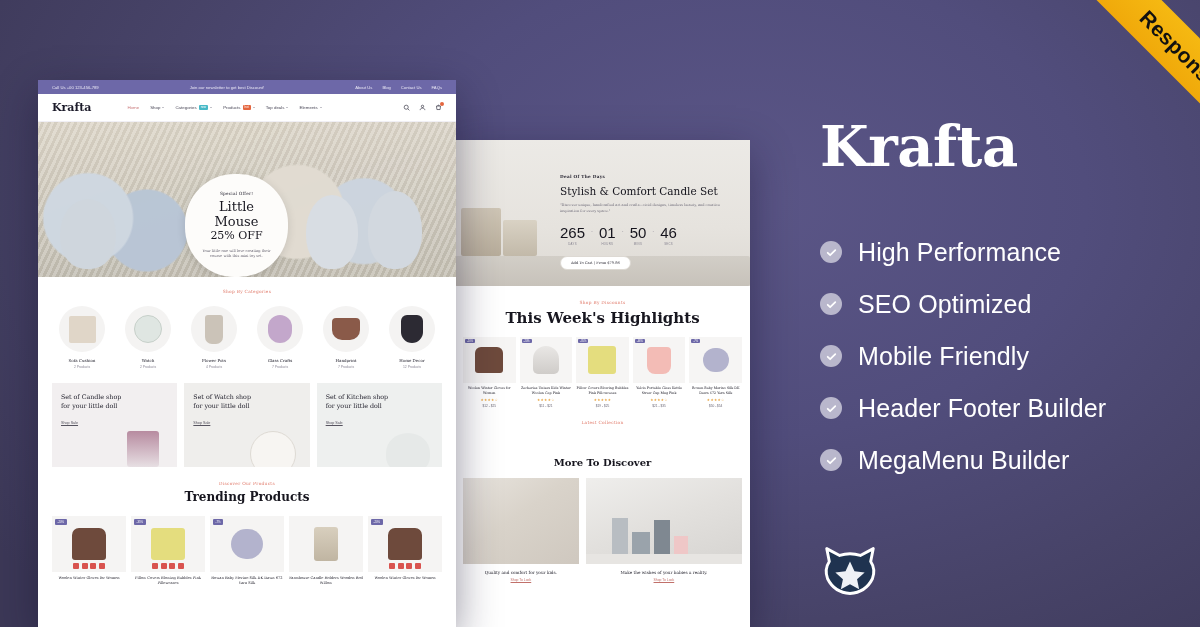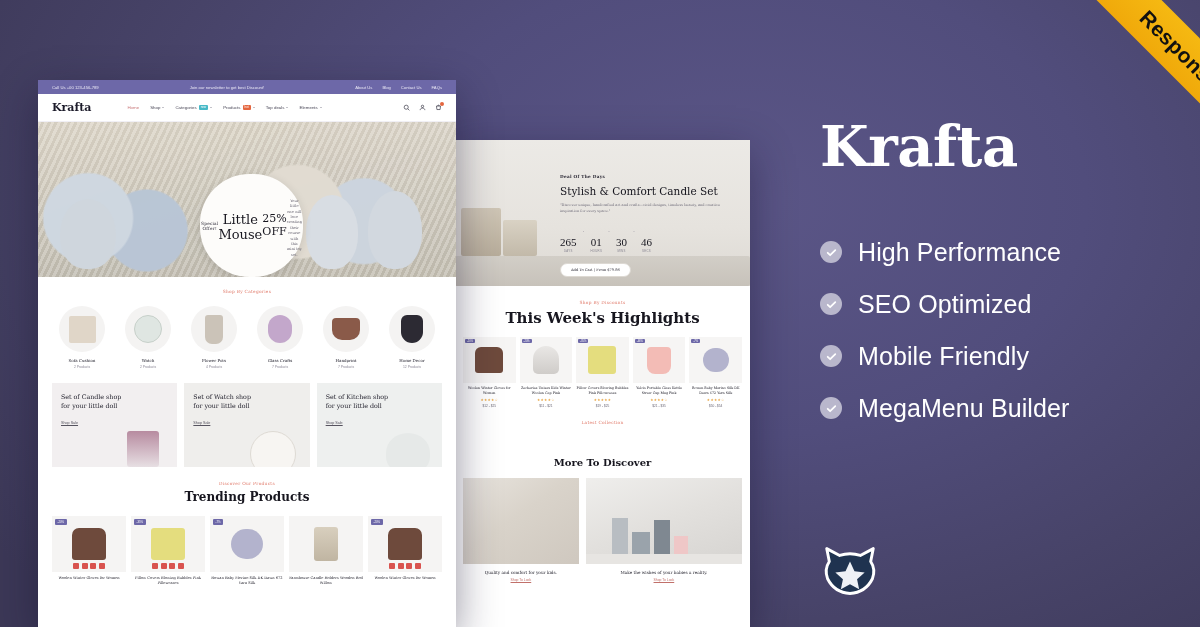--- a/index.html
+++ b/index.html
@@ -85,23 +85,23 @@
     background:
       radial-gradient(circle at 12% 62%, #cfd8e2 0 44px, transparent 46px),
       radial-gradient(circle at 26% 70%, #b9c6d6 0 40px, transparent 42px),
       radial-gradient(circle at 62% 58%, #e3ddd2 0 46px, transparent 48px),
       radial-gradient(circle at 78% 64%, #cdd5df 0 42px, transparent 44px),
       repeating-linear-gradient(115deg, rgba(255,255,255,.18) 0 3px, rgba(0,0,0,.045) 3px 6px),
       linear-gradient(180deg,#ded7c9,#c4bfb2);
   }
   .mouse { position: absolute; bottom: 8px; border-radius: 50% 50% 45% 45%; }
   .badge-scallop {
-    position: absolute; left: 162px; top: 52px; width: 103px; height: 103px;
+    position: absolute; left: 147px; top: 52px; width: 103px; height: 103px;
     background: #fdfcfa; border-radius: 48%;
-    display: flex; align-items: center; justify-content: center;
+    display: flex; flex-direction: column; align-items: center; justify-content: center;
     text-align: center; padding: 0 11px;
     box-shadow: 0 2px 10px rgba(0,0,0,.12);
   }
   .badge-scallop::before {
     content: ""; position: absolute; inset: -4px; border-radius: 48%;
     background:
       radial-gradient(circle at 50% 0%, #fdfcfa 6px, transparent 7px),
       radial-gradient(circle at 85% 12%, #fdfcfa 6px, transparent 7px),
       radial-gradient(circle at 100% 50%, #fdfcfa 6px, transparent 7px),
       radial-gradient(circle at 85% 88%, #fdfcfa 6px, transparent 7px),
@@ -148,21 +148,21 @@
   .deal {
     height: 146px; position:relative; overflow:hidden;
     background: linear-gradient(180deg,#eceae6 0%,#e6e3de 60%,#ddd9d3 100%);
   }
   .deal-inner { position:absolute; left: 105px; top: 34px; width: 175px; }
   .d-eyebrow { font-size:4.2px; color:#2a2834; font-weight:bold; letter-spacing:.3px; font-family:"DejaVu Serif",serif; }
   .d-title { font-family:"DejaVu Serif",serif; font-size: 10.5px; color:#14131c; margin-top:6px; }
   .d-desc { font-size:3.5px; color:#6f6c79; margin-top:6px; line-height:1.6; font-family:"DejaVu Serif",serif; }
   .countdown { display:flex; align-items:flex-start; gap:6px; margin-top:10px; }
   .cd-unit { text-align:center; }
-  .cd-num { font-family:Liberation Serif, serif; font-size:11px; color:#15141d;margin-top:12px; }
+  .cd-num { font-family:Liberation Sans, sans-serif; font-size:15px; color:#15141d; }
   .cd-lab { font-size:2.8px; color:#85828f; letter-spacing:.3px; margin-top:1px; }
   .cd-sep { font-size:7px; color:#9a97a3; line-height:12px; }
   .deal-btn { margin-top:10px; display:inline-block; background:#fff; border:1px solid #ddd9d3; border-radius:9px;
     padding:4px 10px; font-size:3.6px; color:#24232e; font-family:"DejaVu Serif",serif; }
   .candle { position:absolute; border-radius:2px; }
 
   .hl-prod-row { display:flex; gap:4px; padding: 0 8px; margin-top: 10px; }
   .hl-card { flex:1; }
   .hl-img { position:relative; height: 46px; background:#f6f5f4; display:flex; align-items:center; justify-content:center; overflow:hidden; }
   .hl-badge { position:absolute; left:2px; top:2px; background:#6d68a8; color:#fff; font-size:2.6px; padding:.5px 2px; border-radius:1px; }
@@ -202,21 +202,21 @@
             <div class="cd-num">265</div>
             <div class="cd-lab">DAYS</div>
           </div>
           <div class="cd-sep">.</div>
           <div class="cd-unit">
             <div class="cd-num">01</div>
             <div class="cd-lab">HOURS</div>
           </div>
           <div class="cd-sep">.</div>
           <div class="cd-unit">
-            <div class="cd-num">30</div>
+            <div class="cd-num">50</div>
             <div class="cd-lab">MINS</div>
           </div>
           <div class="cd-sep">.</div>
           <div class="cd-unit">
             <div class="cd-num">46</div>
             <div class="cd-lab">SECS</div>
           </div>
         </div>
         <div class="deal-btn">Add To Cart | From $79.86</div>
       </div>
@@ -533,20 +533,28 @@
             </svg>
         </span>
         <span class="feature-label">Mobile Friendly</span>
       </div>
       <div class="feature-row">
         <span class="check-badge">
           <svg width="13" height="13" viewBox="0 0 24 24">
               <path d="M5 12.5l4.5 4.5L19 7.5" fill="none" stroke="#ffffff" stroke-width="3.2" stroke-linecap="round" stroke-linejoin="round"></path>
             </svg>
         </span>
+        <span class="feature-label">Header Footer Builder</span>
+      </div>
+      <div class="feature-row">
+        <span class="check-badge">
+          <svg width="13" height="13" viewBox="0 0 24 24">
+              <path d="M5 12.5l4.5 4.5L19 7.5" fill="none" stroke="#ffffff" stroke-width="3.2" stroke-linecap="round" stroke-linejoin="round"></path>
+            </svg>
+        </span>
         <span class="feature-label">MegaMenu Builder</span>
       </div>
     </div>
   </div>
 
   <div class="author-badge">
     <svg class="cat-mark" viewBox="0 0 64 58">
       <path d="M8 18 L5 3 L20 11 Q32 7 44 11 L59 3 L56 18 Q62 27 58 38 Q50 54 32 55 Q14 54 6 38 Q2 27 8 18 Z" fill="#1f3350" stroke="#ffffff" stroke-width="3.4" stroke-linejoin="round"></path>
       <path d="M32 18 L37.2 29.2 L49 30.6 L40.2 38.6 L42.6 50.2 L32 44.3 L21.4 50.2 L23.8 38.6 L15 30.6 L26.8 29.2 Z" fill="#eef1f6"></path>
     </svg>

